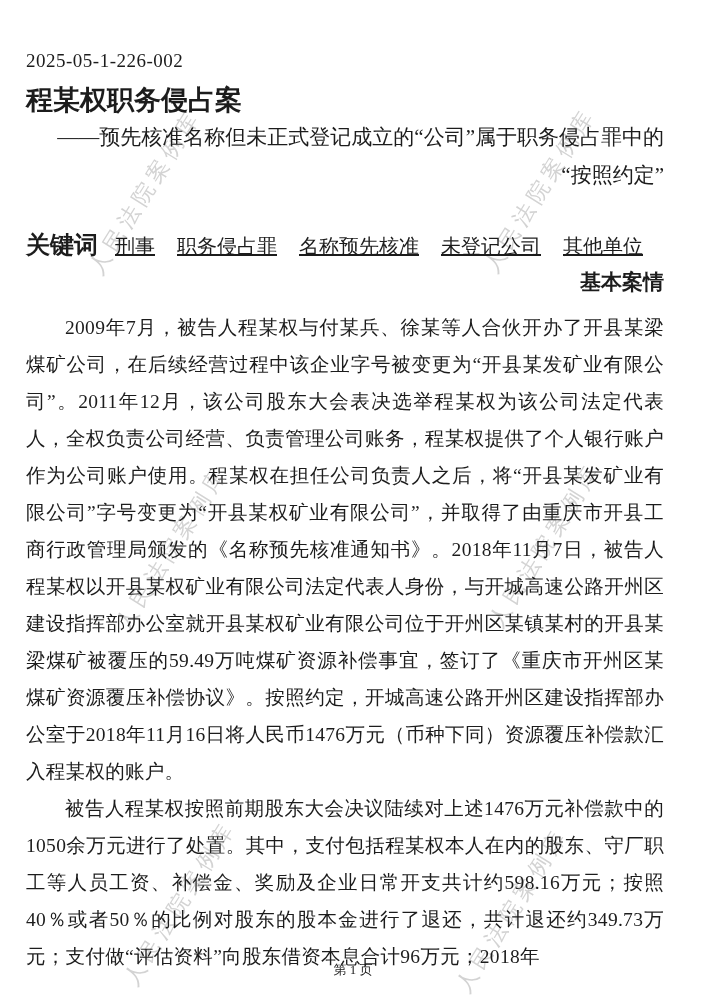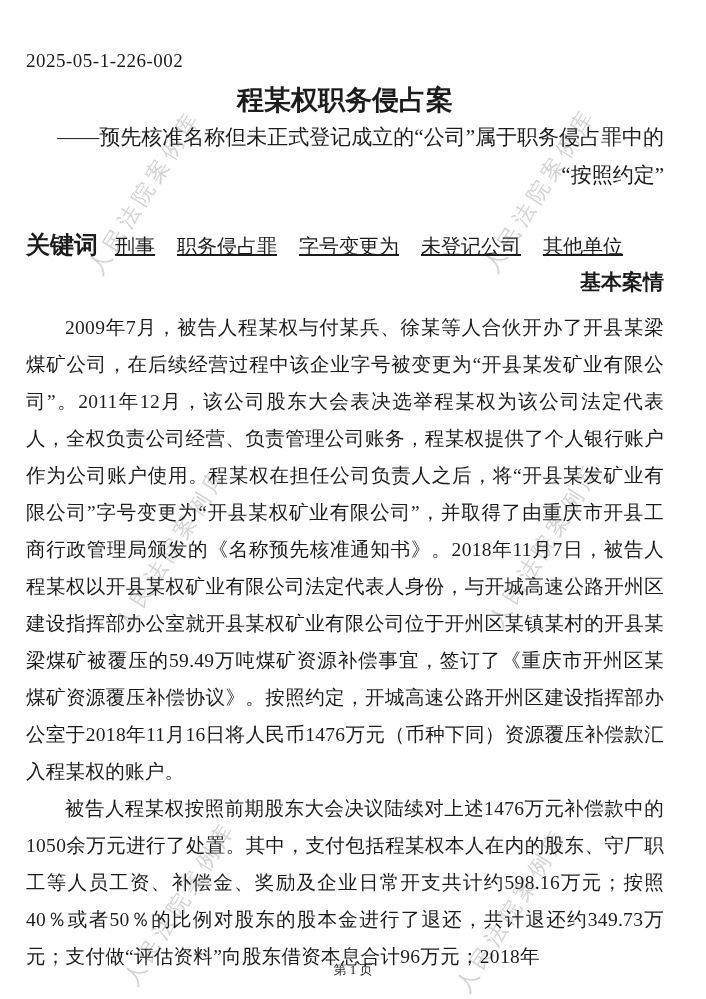--- a/index.html
+++ b/index.html
@@ -43,21 +43,21 @@
     box-sizing:border-box;
     height:100%;
   }
   .doc-number{
     font-size:19px;
     line-height:26px;
     letter-spacing:0.5px;
   }
   .doc-title{
     margin-top:8px;
-    text-align:center;
+    text-align:left;
     font-size:27px;
     line-height:36px;
     font-weight:bold;
     font-family:"Liberation Serif","DejaVu Serif",serif;
   }
   .doc-subtitle{
     text-align:right;
     font-size:21px;
     line-height:38px;
     font-family:"Liberation Serif","DejaVu Serif",serif;
@@ -127,21 +127,21 @@
 
     <h1 class="doc-title" style="margin-bottom:0;">程某权职务侵占案</h1>
 
     <div class="doc-subtitle">——预先核准名称但未正式登记成立的“公司”属于职务侵占罪中的</div>
     <div class="doc-subtitle">“按照约定”</div>
 
     <div class="keywords-row">
       <span class="keywords-label">关键词</span>
       <span class="keyword-item">刑事</span>
       <span class="keyword-item">职务侵占罪</span>
-      <span class="keyword-item">字号变更为</span>
+      <span class="keyword-item">名称预先核准</span>
       <span class="keyword-item">未登记公司</span>
       <span class="keyword-item">其他单位</span>
     </div>
 
     <div class="section-heading">基本案情</div>
 
     <div class="body-text">
       <p>2009年7月，被告人程某权与付某兵、徐某等人合伙开办了开县某梁煤矿公司，在后续经营过程中该企业字号被变更为“开县某发矿业有限公司”。2011年12月，该公司股东大会表决选举程某权为该公司法定代表人，全权负责公司经营、负责管理公司账务，程某权提供了个人银行账户作为公司账户使用。程某权在担任公司负责人之后，将“开县某发矿业有限公司”字号变更为“开县某权矿业有限公司”，并取得了由重庆市开县工商行政管理局颁发的《名称预先核准通知书》。2018年11月7日，被告人程某权以开县某权矿业有限公司法定代表人身份，与开城高速公路开州区建设指挥部办公室就开县某权矿业有限公司位于开州区某镇某村的开县某梁煤矿被覆压的59.49万吨煤矿资源补偿事宜，签订了《重庆市开州区某煤矿资源覆压补偿协议》。按照约定，开城高速公路开州区建设指挥部办公室于2018年11月16日将人民币1476万元（币种下同）资源覆压补偿款汇入程某权的账户。</p>
       <p>被告人程某权按照前期股东大会决议陆续对上述1476万元补偿款中的1050余万元进行了处置。其中，支付包括程某权本人在内的股东、守厂职工等人员工资、补偿金、奖励及企业日常开支共计约598.16万元；按照40％或者50％的比例对股东的股本金进行了退还，共计退还约349.73万元；支付做“评估资料”向股东借资本息合计96万元；2018年</p>
     </div>

